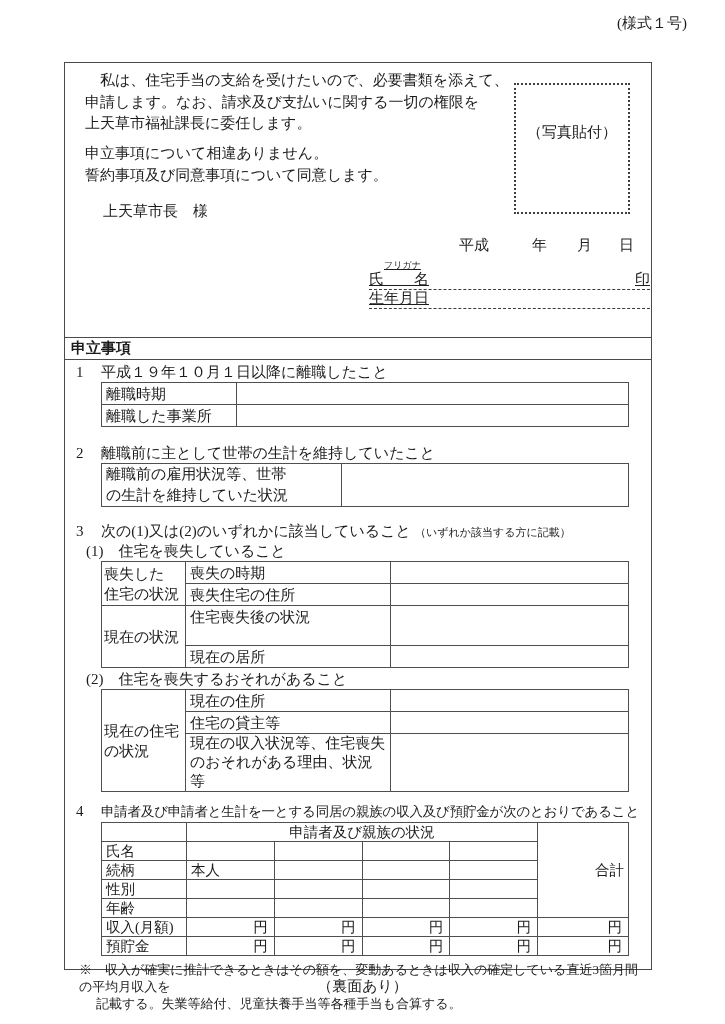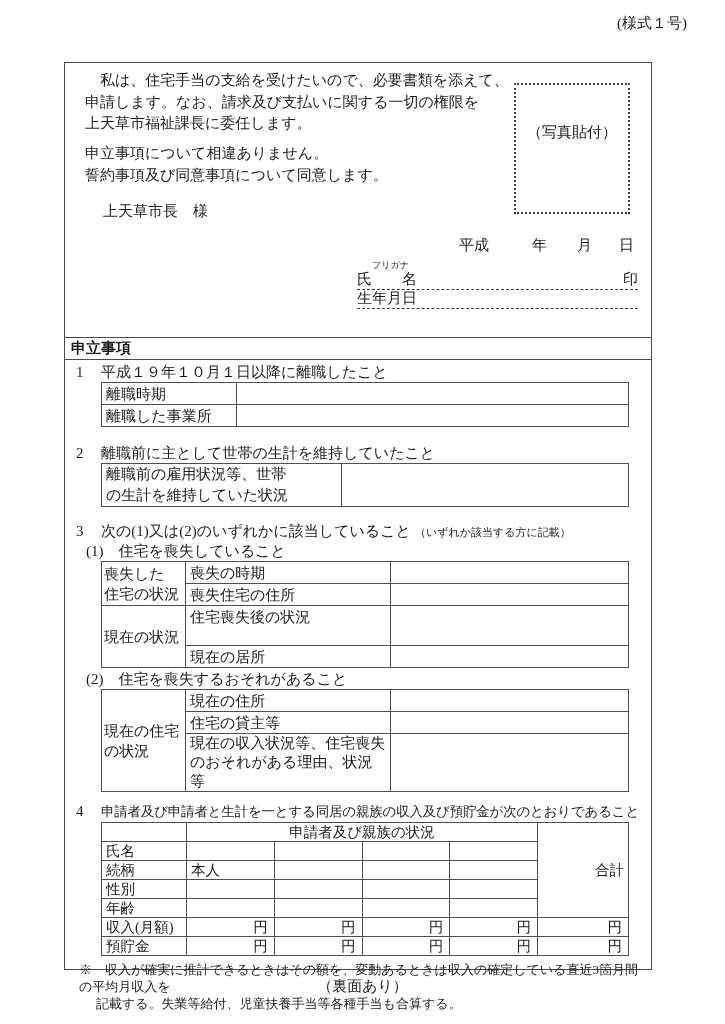--- a/index.html
+++ b/index.html
@@ -18,21 +18,21 @@
   .top-section{position:relative;height:275px;border-bottom:1px solid #4a4a4a;box-sizing:border-box;}
   .pledge-para{position:absolute;left:20px;top:7px;font-size:15px;line-height:21.5px;white-space:pre-line;}
   .affirm-para{position:absolute;left:20px;top:80px;font-size:15px;line-height:21.5px;white-space:pre-line;}
   .addressee{position:absolute;left:38px;top:139px;font-size:15px;}
   .photo-box{position:absolute;left:449px;top:20px;width:116px;height:131px;
     border:2px dotted #3f3f3f;box-sizing:border-box;text-align:center;font-size:15px;padding-top:38px;}
   .date-line{position:absolute;top:173px;right:17px;display:flex;align-items:baseline;font-size:15px;}
   .date-line .era{margin-right:43px;}
   .date-line .y{margin-right:30px;}
   .date-line .m{margin-right:27px;}
-  .name-block{position:absolute;left:292px;top:197px;width:281px;}
+  .name-block{position:absolute;left:304px;top:197px;width:281px;text-decoration:underline;}
   .furigana{font-size:9px;margin-left:15px;height:10px;line-height:10px;color:#222;}
   .u-line{display:flex;align-items:flex-end;border-bottom:1.5px dashed #3a3a3a;
     height:19.5px;font-size:15px;box-sizing:border-box;}
   .u-line .fill{flex:1;}
   
   .decl-header{border-bottom:1px solid #4a4a4a;font-weight:bold;font-size:15px;
     padding:1px 0 2px 6px;line-height:18px;}
   .decl-body{position:relative;}
   .item-head{font-size:15px;line-height:20px;white-space:nowrap;}
   .item-head .no{display:inline-block;margin-left:11px;width:25px;}

